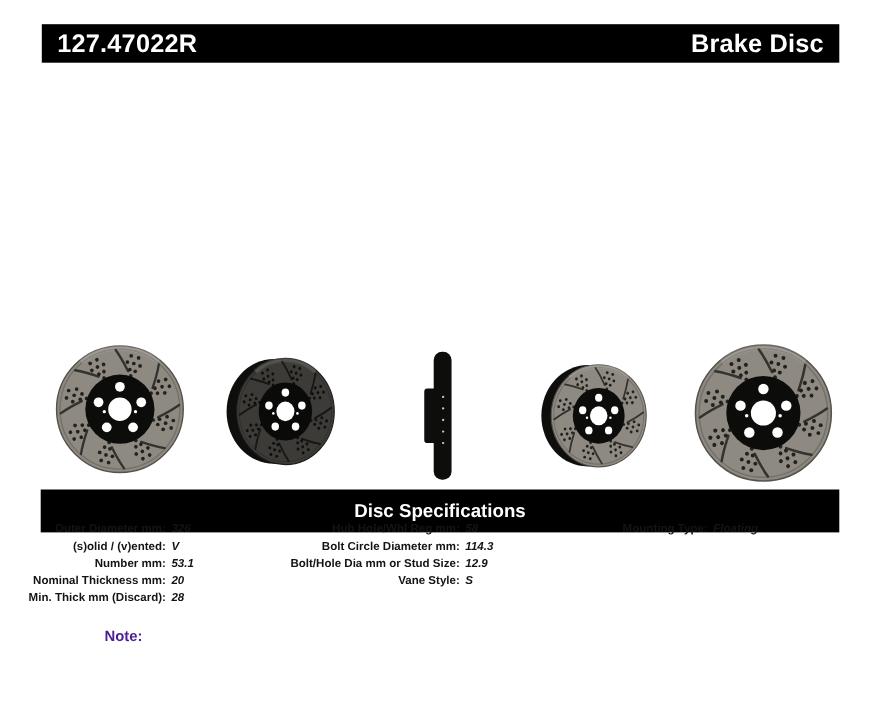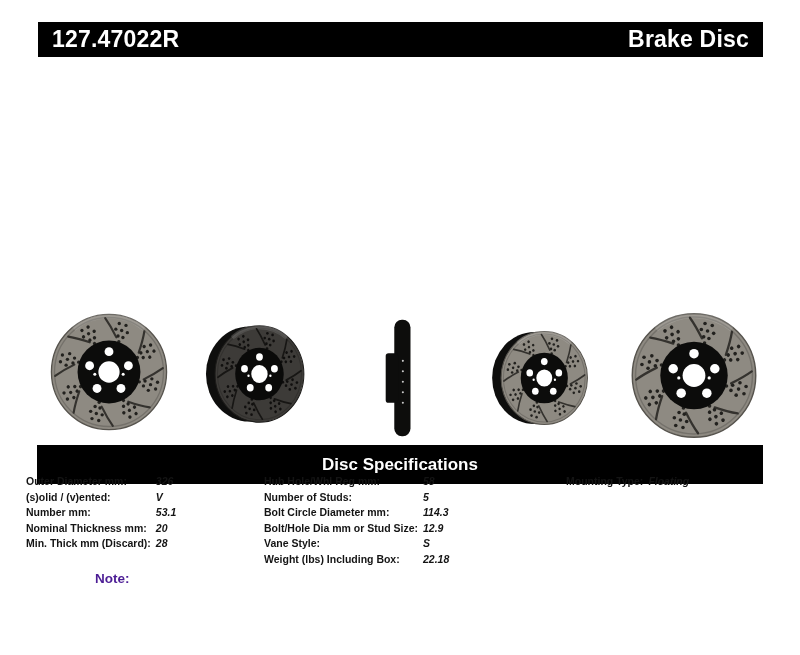--- a/index.html
+++ b/index.html
@@ -20,21 +20,21 @@
   
   .specbar{position:absolute;left:37px;top:445px;width:726px;height:39px;
            background:#000;color:#fff;display:flex;align-items:center;
            justify-content:center;font-weight:bold;font-size:17px;}
 
   
   .spec-col{position:absolute;top:474px;}
   .spec-col table{border-collapse:collapse;}
   .spec-col td{font-size:10.5px;font-weight:bold;color:#141414;white-space:nowrap;
                padding:0;height:15.5px;line-height:15.5px;}
-  .spec-col td.l{padding-right:5px;}
+  .spec-col td.l{text-align:right;padding-right:5px;}
   .spec-col td.v{text-align:left;font-style:italic;}
   .col-left{left:26px;}
   .col-mid{left:264px;}
   .col-right{left:566px;}
 
   .note{position:absolute;left:95px;top:571px;font-size:13.5px;
         font-weight:bold;color:#4c1d95;}
 </style>
 </head>
 <body>
@@ -148,38 +148,30 @@
   </div>
 
   <div class="spec-col col-mid">
     <table>
       <tbody>
           <tr>
         <td class="l">Hub Hole/Whl Reg mm:</td>
         <td class="v">58</td>
       </tr>
       <tr>
-        <td class="l">Number of Studs:</td>
-        <td class="v">5</td>
-      </tr>
-      <tr>
         <td class="l">Bolt Circle Diameter mm:</td>
         <td class="v">114.3</td>
       </tr>
       <tr>
         <td class="l">Bolt/Hole Dia mm or Stud Size:</td>
         <td class="v">12.9</td>
       </tr>
       <tr>
         <td class="l">Vane Style:</td>
         <td class="v">S</td>
-      </tr>
-      <tr>
-        <td class="l">Weight (lbs) Including Box:</td>
-        <td class="v">22.18</td>
       </tr>
     </tbody>
       </table>
   </div>
 
   <div class="spec-col col-right">
     <table>
       <tbody>
           <tr>
         <td class="l">Mounting Type:</td>

